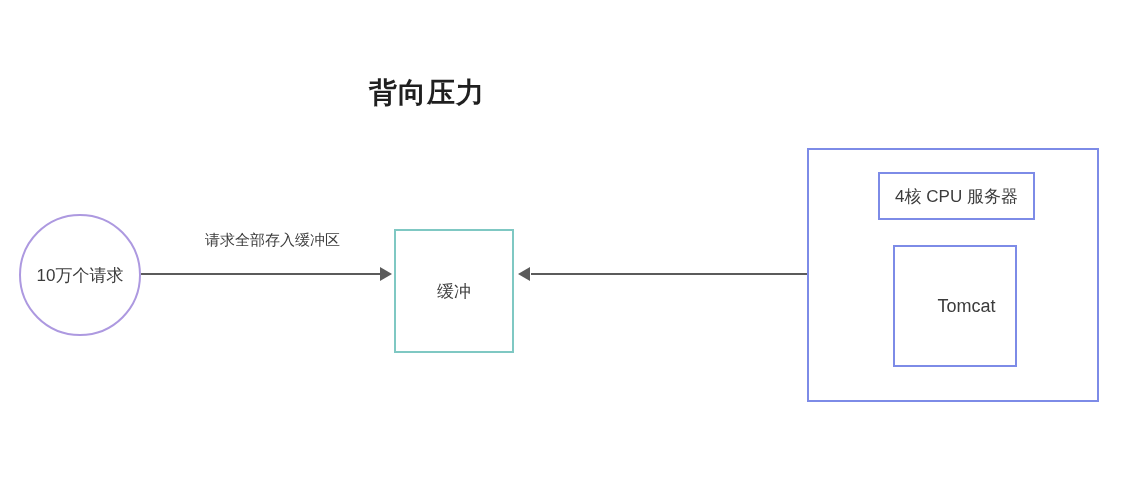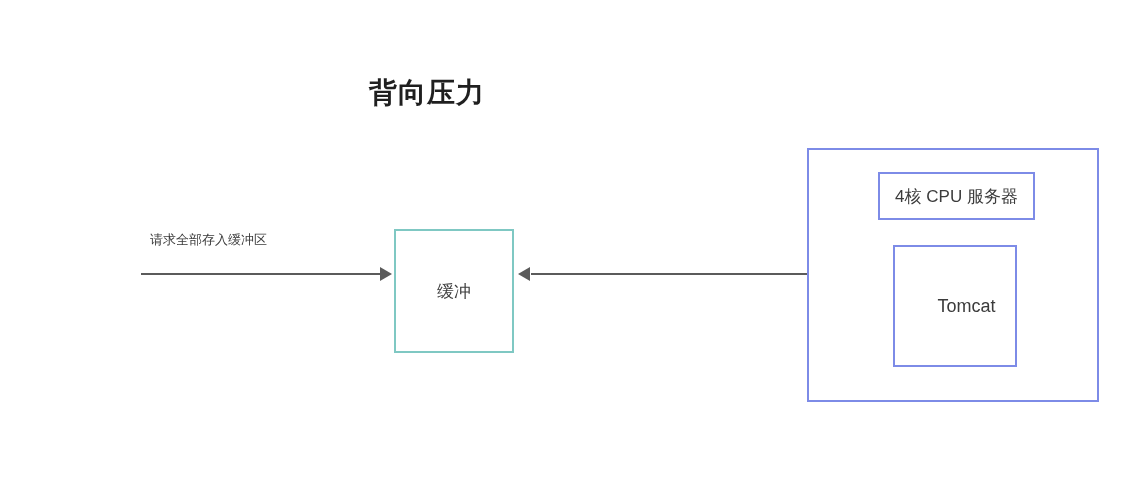--- a/index.html
+++ b/index.html
@@ -46,22 +46,22 @@
     left:69px;top:22px;width:157px;height:48px;
     border:2px solid var(--blue);
   }
   .tomcat{
     left:84px;top:95px;width:124px;height:122px;
     border:2px solid var(--blue);
     font-size:18px;
     padding-left:23px;
   }
   .edge-label{
-    position:absolute;font-size:13px;color:var(--text);
-    text-align:left;white-space:nowrap;
+    position:absolute;font-size:15px;color:var(--text);
+    text-align:right;white-space:nowrap;
   }
   #lbl1{left:150px;top:231px;width:190px;}
   #lbl2{left:545px;top:231px;width:210px;}
   .arrow-line{
     position:absolute;height:2px;background:var(--arrow);
   }
   #line1{left:141px;top:273px;width:240px;}
   #line2{left:531px;top:273px;width:276px;}
   .arrow-head{
     position:absolute;width:0;height:0;
@@ -71,20 +71,23 @@
   #head1{left:380px;top:267px;border-left:12px solid var(--arrow);}
   #head2{left:518px;top:267px;border-right:12px solid var(--arrow);}
 </style>
 </head>
 <body>
 
 <div class="canvas">
 
   <h1 class="title">背向压力</h1>
 
+  <div class="node circle">
+    <span>10万个请求</span>
+  </div>
 
   <div class="edge-label" id="lbl1">请求全部存入缓冲区</div>
   <div class="arrow-line" id="line1"></div>
   <div class="arrow-head" id="head1"></div>
 
   <div class="node buffer">
     <span>缓冲</span>
   </div>
 
   <div class="arrow-line" id="line2"></div>

